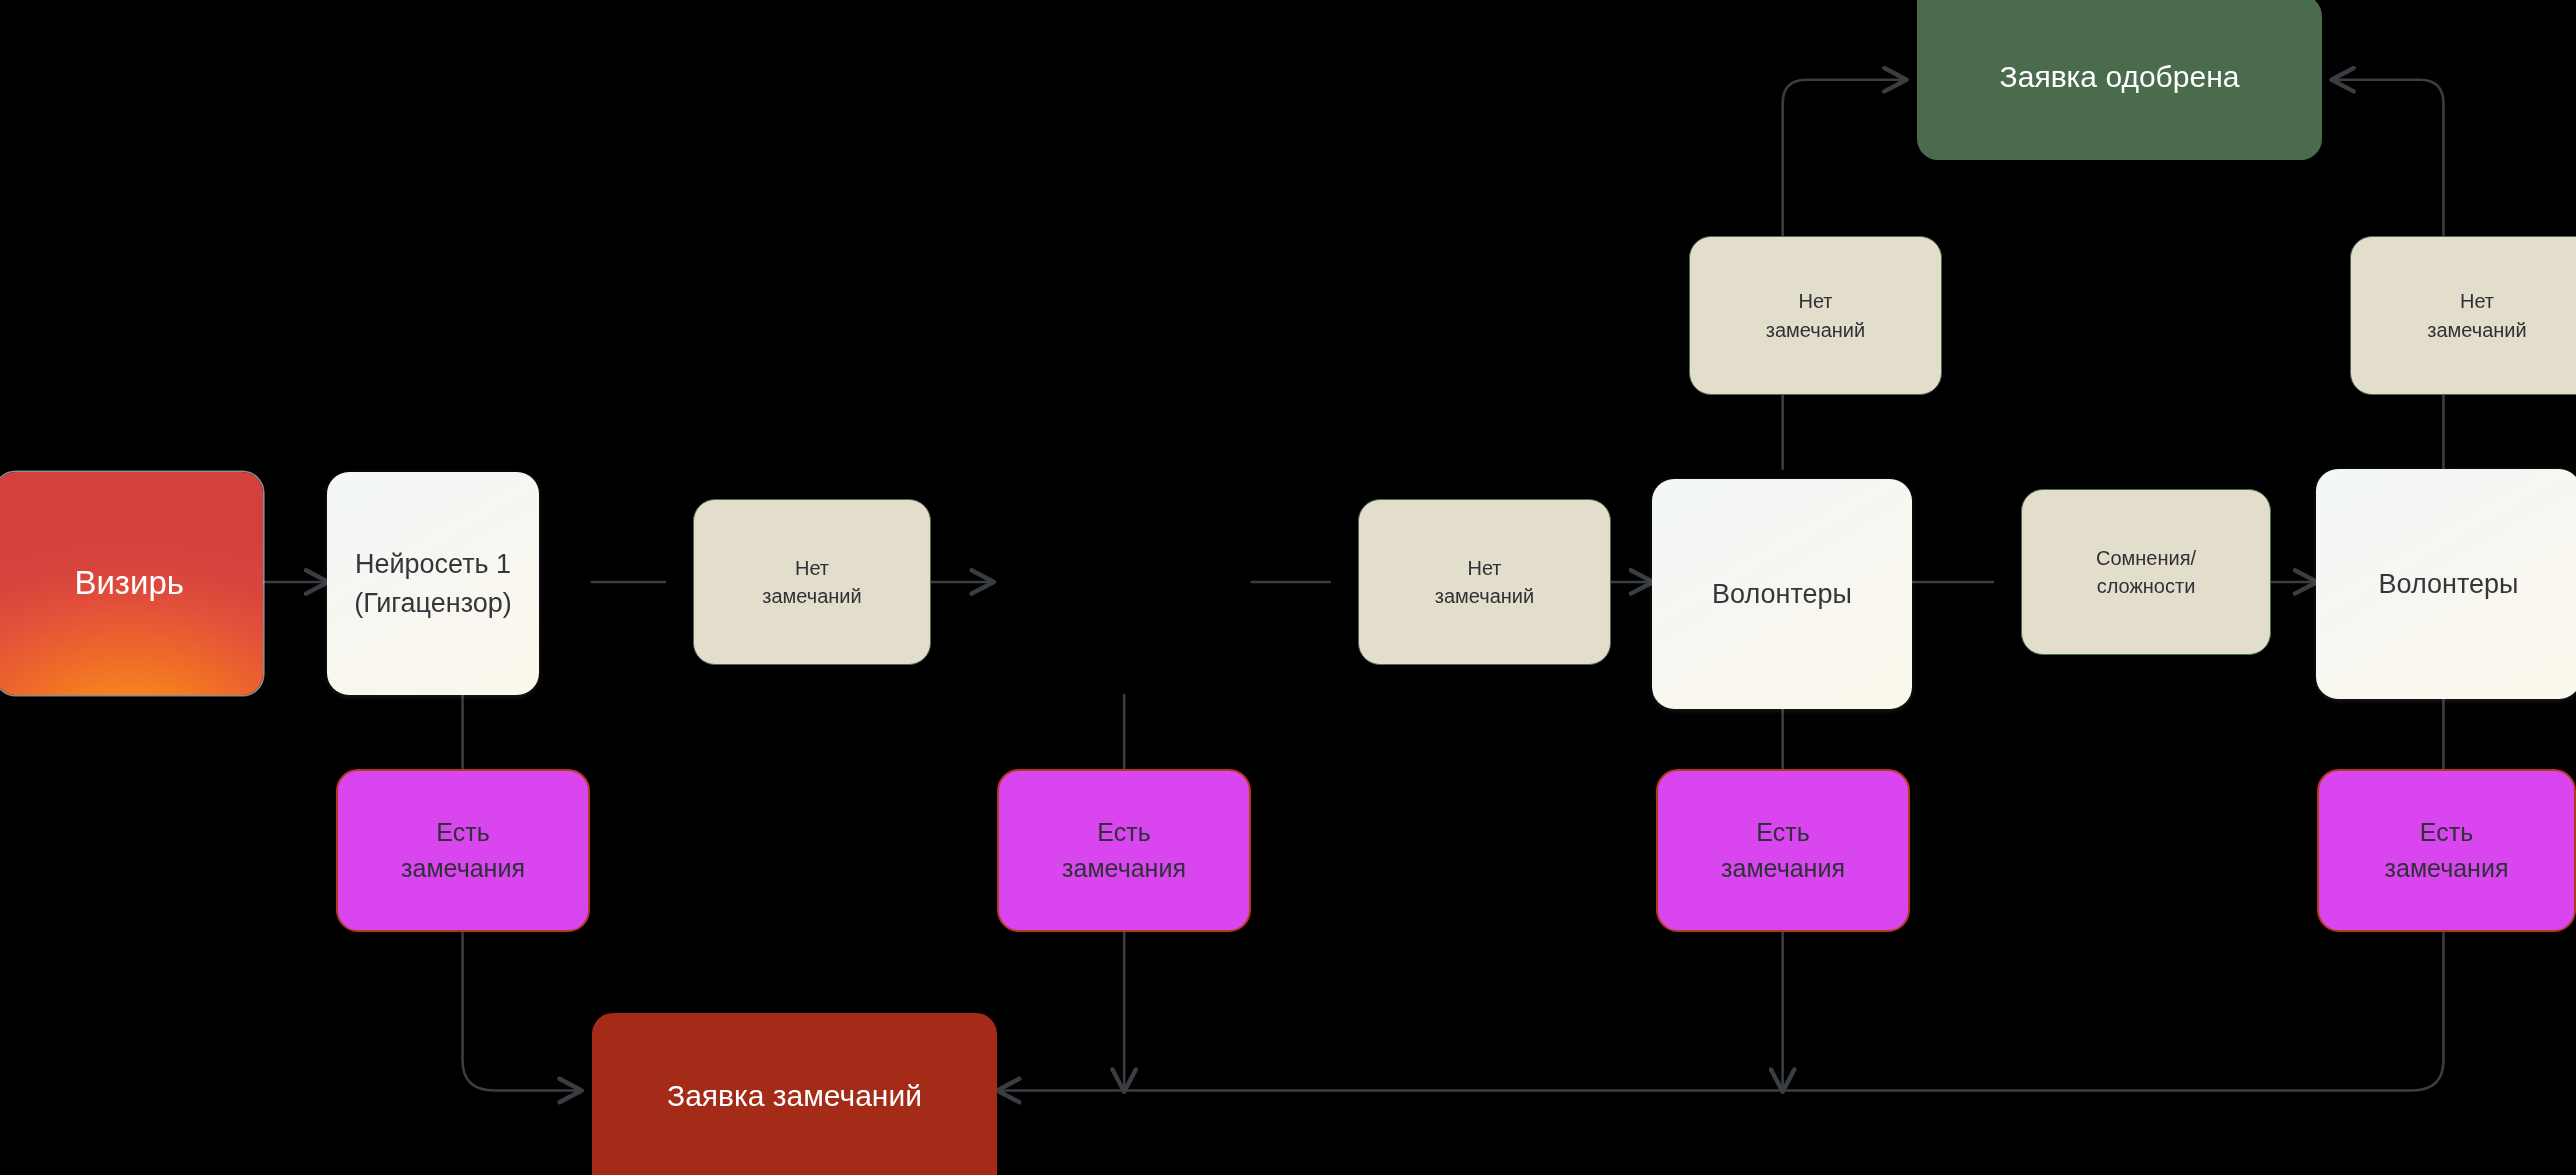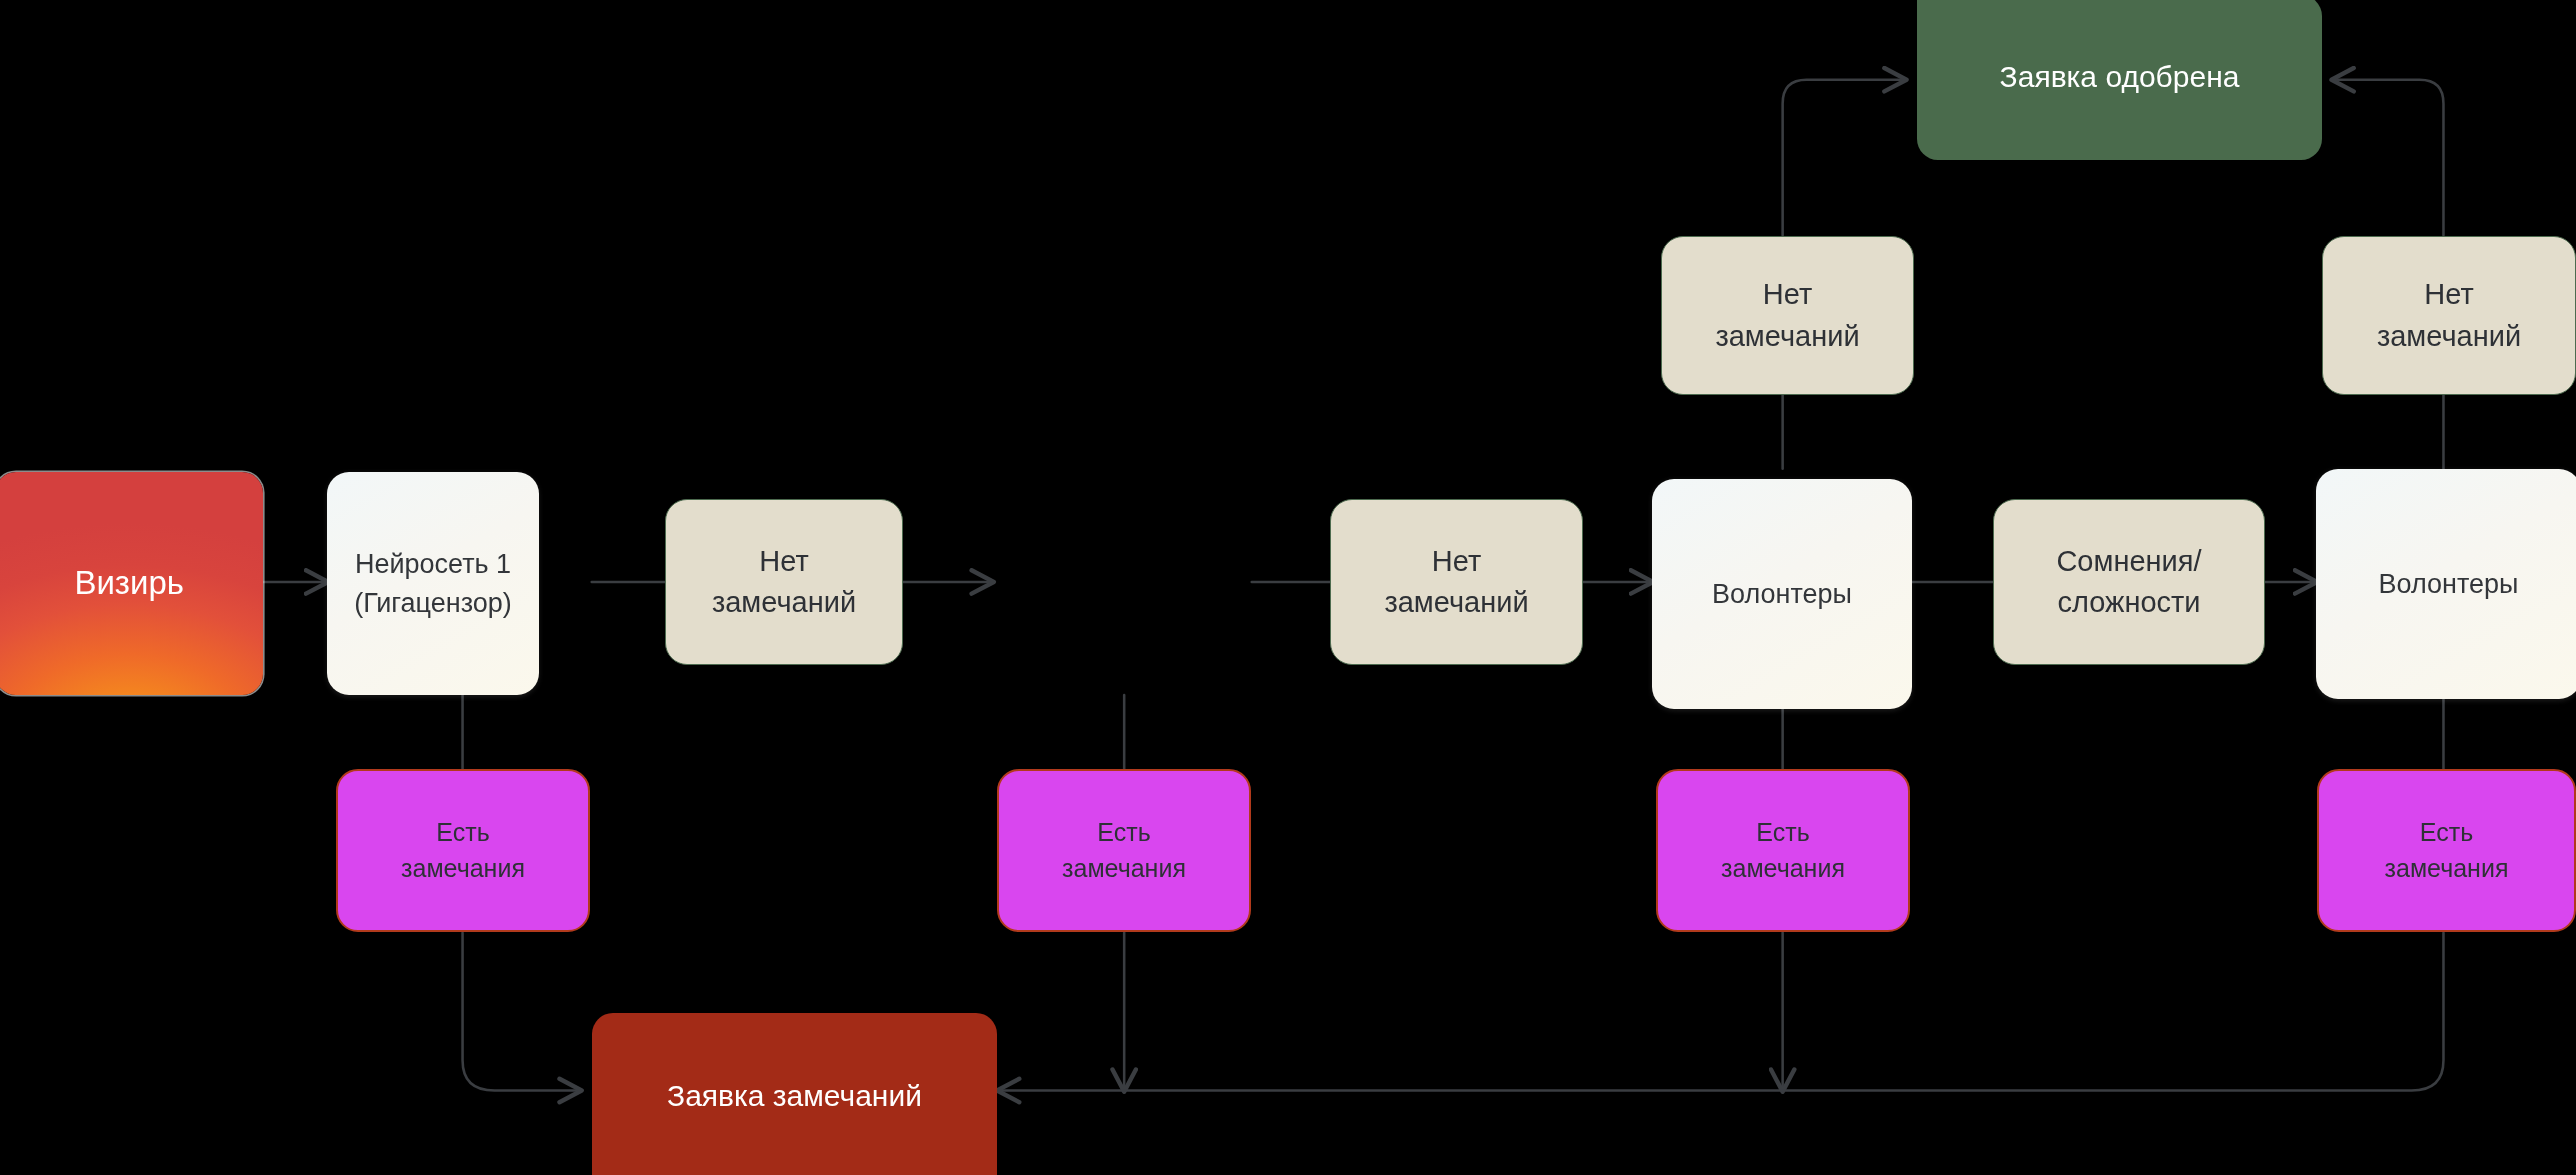--- a/index.html
+++ b/index.html
@@ -30,21 +30,22 @@
     color:#33363a;
     font-size:27px;
     box-shadow:0 1.6px 4.8px rgba(255,255,255,.10);
   }
 
   
   .cond-ok{
     background:#e3ddcc;
     border:1.6px solid #4d6b4f;
     color:#2e3136;
-    font-size:29px;
+    font-size:20px;
+    margin-left:28px;
   }
 
   
   .cond-bad{
     background:#d946ef;
     border:2.4px solid #b23a1c;
     color:#2e3136;
     font-size:25px;
   }
 
@@ -129,21 +130,21 @@
 
   <div class="node cond-ok" style="left:1330px;top:499px;width:253px;height:166px;">
     <span>Нет
 замечаний</span>
   </div>
 
   <div class="node proc" style="left:1652px;top:479px;width:260px;height:230px;">
     <span>Волонтеры</span>
   </div>
 
-  <div class="node cond-ok" style="left:1993px;top:499px;width:272px;height:166px;">
+  <div class="node cond-ok" style="left:1993px;top:489px;width:250px;height:166px;">
     <span>Сомнения/
 сложности</span>
   </div>
 
   <div class="node proc" style="left:2316px;top:469px;width:265px;height:230px;">
     <span>Волонтеры</span>
   </div>
 
   <div class="node cond-ok" style="left:1661px;top:236px;width:253px;height:159px;">
     <span>Нет

